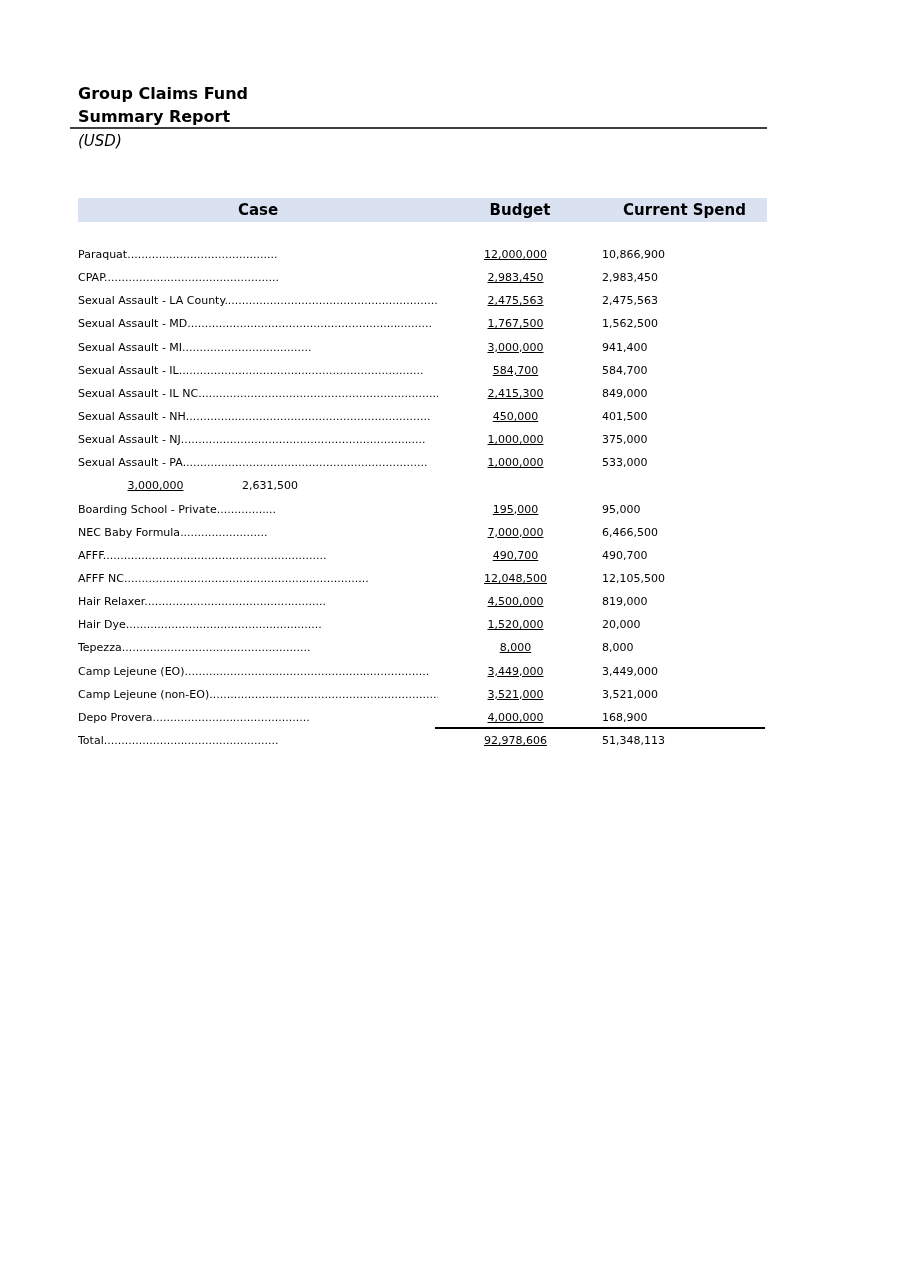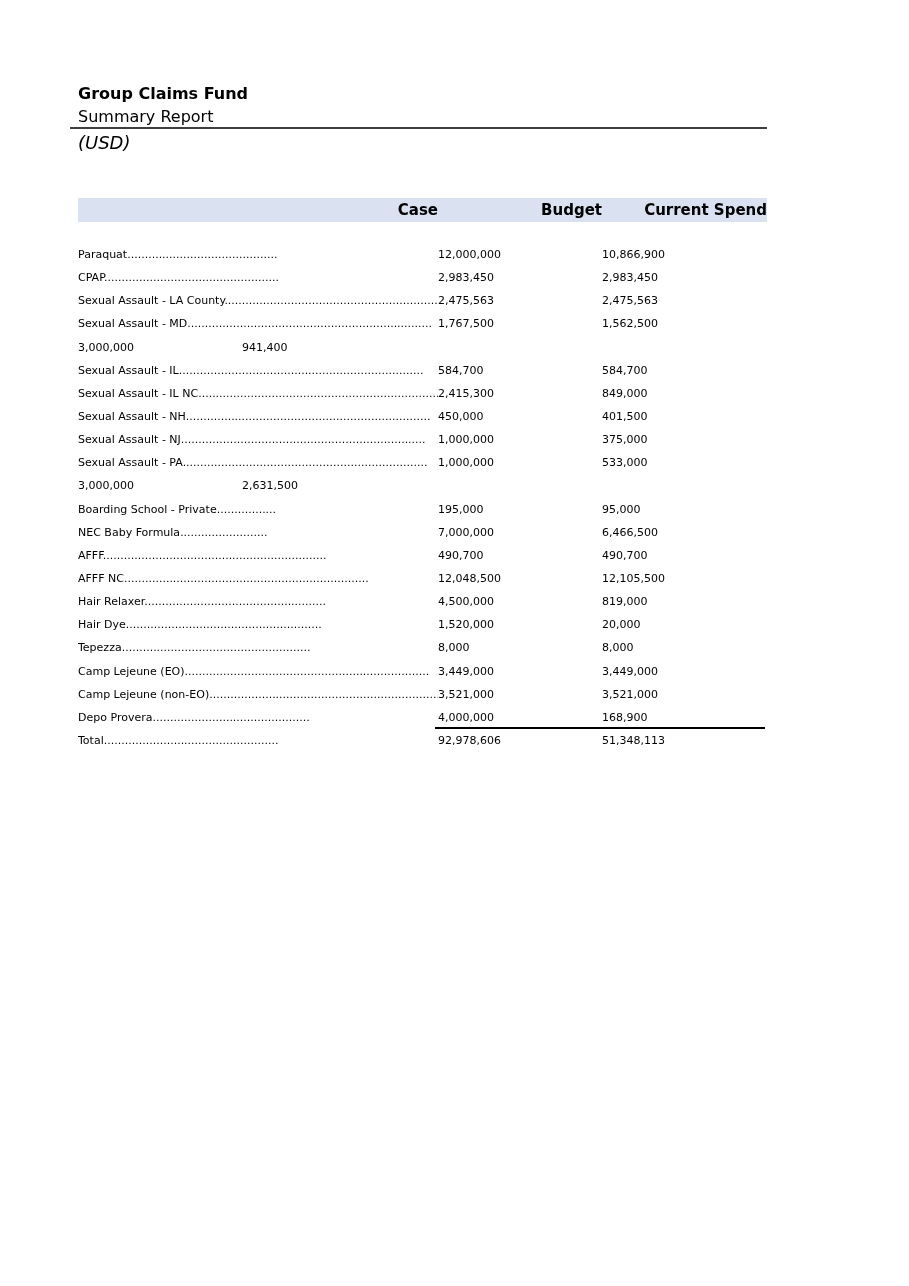--- a/index.html
+++ b/index.html
@@ -4,38 +4,38 @@
 <style>
   html,body{margin:0;padding:0;}
   body{
     width:909px;height:1286px;background:#ffffff;color:#000000;
     font-family:"DejaVu Sans","Liberation Sans",sans-serif;
   }
   .page{position:relative;width:909px;height:1112px;overflow:hidden;background:#ffffff;}
 
   
   .title1{position:absolute;left:78px;top:84px;font-size:16px;font-weight:bold;white-space:nowrap;}
-  .title2{position:absolute;left:78px;top:107px;font-size:16px;font-weight:normal;white-space:nowrap;text-align:center;}
+  .title2{position:absolute;left:78px;top:107px;font-size:16px;font-weight:bold;white-space:nowrap;text-align:center;}
   .title-rule{position:absolute;left:70px;top:127px;width:697px;height:2px;background:#3f3f3f;}
-  .usd{position:absolute;left:78px;top:132px;font-size:18px;font-style:italic;white-space:nowrap;}
+  .usd{position:absolute;left:78px;top:132px;font-size:15px;font-style:italic;white-space:nowrap;}
 
   
   .thead{
     position:absolute;left:78px;top:198px;width:689px;height:24px;
     background:#dae2f2;display:flex;font-weight:bold;font-size:15px;line-height:24px;
   }
   .cell.case{width:360px;}
   .cell.budget{width:164px;box-sizing:border-box;}
   .cell.spend{width:165px;box-sizing:border-box;}
-  .thead .cell{text-align:right;}
+  .thead .cell{text-align:center;}
 
   .tbody{position:absolute;left:78px;top:243px;width:689px;}
   .row{display:flex;height:23.15px;line-height:23.15px;font-size:11px;}
   .row .case{overflow:hidden;white-space:nowrap;}
-  .row .budget{text-align:left;padding-right:9px;}
+  .row .budget{text-align:center;padding-right:9px;text-decoration:underline;}
   .row .spend{padding-right:7px;}
 
   .total-rule{position:absolute;left:435px;top:727px;width:330px;height:2px;background:#000000;}
   .total-wrap{position:absolute;left:78px;top:729px;width:689px;}
 </style>
 </head>
 <body>
 
 <div class="page">
 
@@ -69,20 +69,21 @@
     <div class="cell spend">2,475,563</div>
   </div>
 
   <div class="row">
     <div class="cell case"><span>Sexual Assault - MD</span><span>......................................................................</span></div>
     <div class="cell budget">1,767,500</div>
     <div class="cell spend">1,562,500</div>
   </div>
 
   <div class="row">
+    <div class="cell case"><span>Sexual Assault - MI</span><span>.....................................</span></div>
     <div class="cell budget">3,000,000</div>
     <div class="cell spend">941,400</div>
   </div>
 
   <div class="row">
     <div class="cell case"><span>Sexual Assault - IL</span><span>......................................................................</span></div>
     <div class="cell budget">584,700</div>
     <div class="cell spend">584,700</div>
   </div>
 

